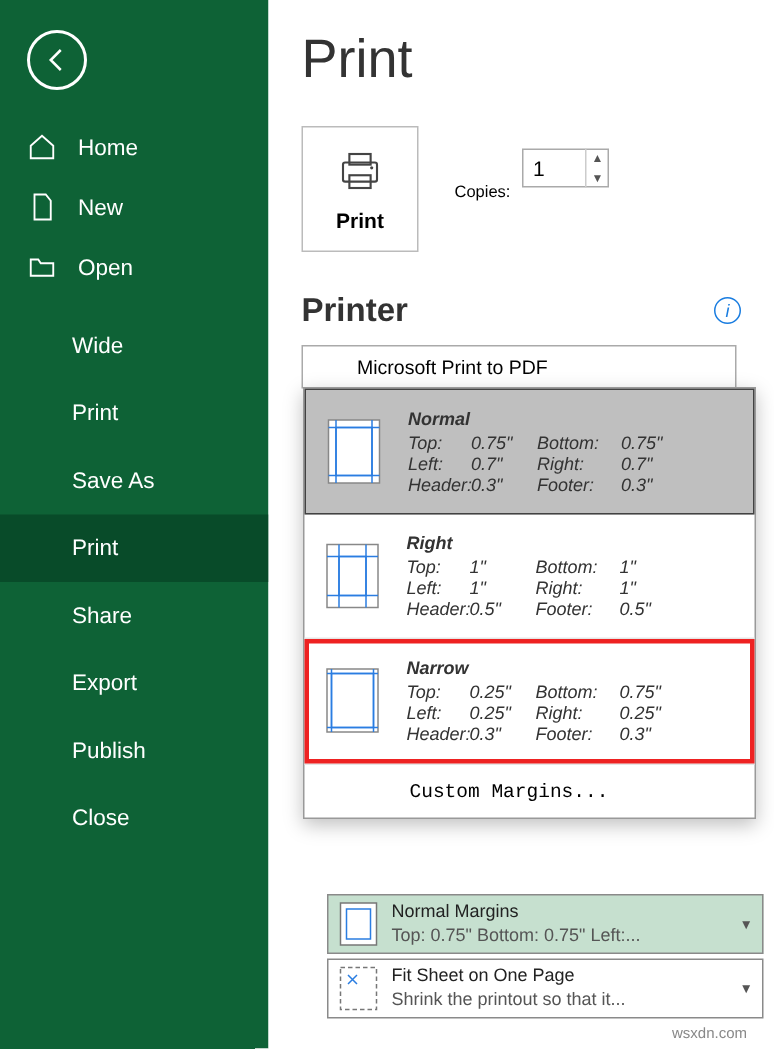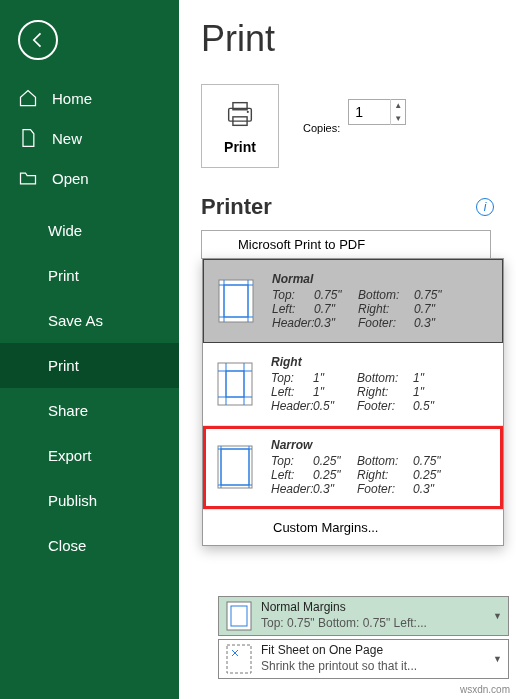--- a/index.html
+++ b/index.html
@@ -28,30 +28,30 @@
     .printer-selector { margin-top: 10px; border: 1px solid #aaa; width: 290px; padding: 6px 10px 6px 36px; font-size: 13px; position: relative; }
     .margins-dropdown { position: absolute; top: 258px; left: 202px; width: 302px; background: #fff; border: 1px solid #999; box-shadow: 0 4px 12px rgba(0,0,0,0.25); z-index: 5; }
     .margin-opt { display: flex; align-items: center; padding: 12px 10px; gap: 14px; border-bottom: 1px solid #e5e5e5; cursor: pointer; font-style: italic; }
     .margin-opt.selected { background: #bfbfbf; border: 1px solid #424242; }
     .margin-opt.highlight { outline: 3px solid #e22; outline-offset: -3px; }
     .margin-icon { width: 44px; height: 50px; display: flex; align-items: center; justify-content: center; }
     .margin-icon svg { width: 36px; height: 44px; }
     .margin-info { flex: 1; font-size: 12px; color: #333; }
     .margin-name { font-weight: 700; margin-bottom: 2px; }
     .margin-grid { display: grid; grid-template-columns: 42px 44px 56px 42px; row-gap: 0; }
-    .custom-row { padding: 10px 10px 10px 70px; font-size: 13px; cursor: pointer; border-top: 1px solid #e5e5e5; }
+    .custom-row { padding: 10px 10px 10px 70px; font-size: 13px; cursor: pointer; border-top: 1px solid #e5e5e5; font-family: Liberation Mono, monospace; }
     .bottom-selectors { position: absolute; top: 596px; left: 218px; width: 291px; }
     .sel-box { border: 1px solid #8a8a8a; display: flex; align-items: center; padding: 3px 6px; margin-bottom: 3px; background: #fff; position: relative; }
     .sel-box.green { background: #c6e0cf; }
     .sel-box svg.picon { width: 28px; height: 32px; margin-right: 8px; }
     .sel-text { flex: 1; font-size: 12px; line-height: 1.3; }
     .sel-text .t { color: #222; }
     .sel-text .s { color: #555; }
     .dropdown-caret { font-size: 9px; color: #555; margin-left: 4px; }
-    .watermark { position: absolute; right: 6px; bottom: 4px; font-size: 10px; color: #888; z-index:10; }
+    .watermark { position: absolute; right: 18px; bottom: 4px; font-size: 10px; color: #888; z-index:10; }
   </style>
 </head>
 <body>
 
 <div class="sidebar">
   <div class="back-btn">
     <svg viewBox="0 0 24 24">
         <path d="M15 4l-8 8 8 8" stroke="#fff" stroke-width="2" fill="none"></path>
       </svg>
   </div>

